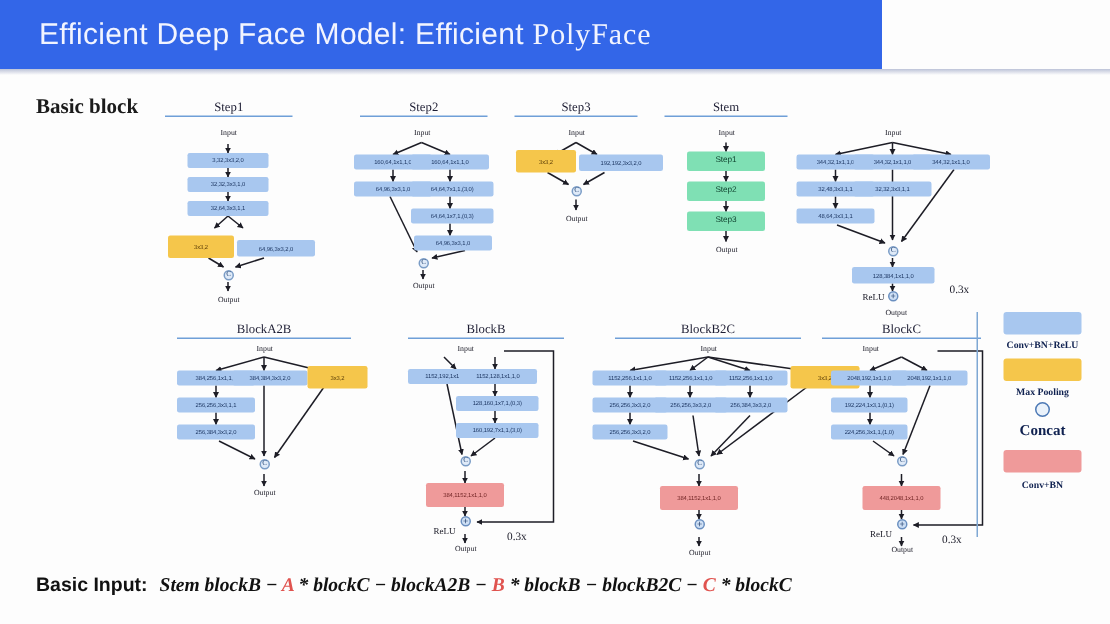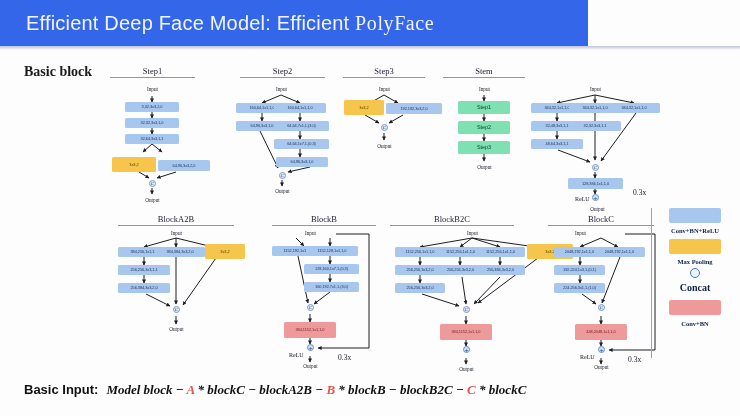--- a/index.html
+++ b/index.html
@@ -295,21 +295,21 @@
   <div class="node n-blue" style="left:306px; top:246px; width:52px; height:10px;">1152,128,1x1,1,0</div>
   <div class="node n-blue" style="left:304px; top:264px; width:55px; height:10px;">128,160,1x7,1,(0,3)</div>
   <div class="node n-blue" style="left:304px; top:282px; width:55px; height:10px;">160,192,7x1,1,(3,0)</div>
   <div class="concat" style="left:307px; top:304px;">C</div>
   <div class="node n-red" style="left:284px; top:322px; width:52px; height:16px;">384,1152,1x1,1,0</div>
   <div class="plus" style="left:307px; top:344px;">+</div>
   <div class="mult" style="left:338px; top:341px;">0.3x</div>
   <div class="relu" style="left:289px; top:352px;">ReLU</div>
   <div class="tiny" style="left:293px; top:363px; width:35px;">Output</div>
 
-  <div class="blk-head" style="left:390px; top:214px; width:124px;">BlockB2C</div>
+  <div class="blk-head" style="left:410px; top:214px; width:124px;">BlockB2C</div>
   <div class="tiny" style="left:455px; top:230px; width:35px;">Input</div>
   <div class="node n-blue" style="left:395px; top:247px; width:50px; height:10px;">1152,256,1x1,1,0</div>
   <div class="node n-blue" style="left:436px; top:247px; width:49px; height:10px;">1152,256,1x1,1,0</div>
   <div class="node n-blue" style="left:476px; top:247px; width:49px; height:10px;">1152,256,1x1,1,0</div>
   <div class="node n-yel" style="left:527px; top:244px; width:46px; height:15px;">3x3,2</div>
   <div class="node n-blue" style="left:395px; top:265px; width:50px; height:10px;">256,256,3x3,2,0</div>
   <div class="node n-blue" style="left:436px; top:265px; width:49px; height:10px;">256,256,3x3,2,0</div>
   <div class="node n-blue" style="left:476px; top:265px; width:49px; height:10px;">256,384,3x3,2,0</div>
   <div class="node n-blue" style="left:395px; top:283px; width:50px; height:10px;">256,256,3x3,2,0</div>
   <div class="concat" style="left:463px; top:306px;">C</div>
@@ -339,16 +339,16 @@
     <div class="sw" style="top:31px; background:#f5c64b;"></div>
     <div class="lt" style="top:50px;">Max Pooling</div>
 
     <div class="concat-g" style="top:60px;"></div>
     <div class="concat-lbl" style="top:74px;">Concat</div>
 
     <div class="sw" style="top:92px; background:#ef9a9a;"></div>
     <div class="lt" style="top:112px;">Conv+BN</div>
   </div>
 
-  <div id="formula"><span class="lab">Basic Input:</span><span class="eq" style="margin-left:8px;">Model block  − </span><span class="red">A</span><span class="eq"> * blockC − blockA2B − </span><span class="red">B</span><span class="eq"> * blockB − blockB2C − </span><span class="red">C</span><span class="eq"> * blockC</span></div>
+  <div id="formula"><span class="lab">Basic Input:</span><span class="eq" style="margin-left:8px;">Stem blockB  − </span><span class="red">A</span><span class="eq"> * blockC − blockA2B − </span><span class="red">B</span><span class="eq"> * blockB − blockB2C − </span><span class="red">C</span><span class="eq"> * blockC</span></div>
 
 
 </div>
 
 </body></html>

